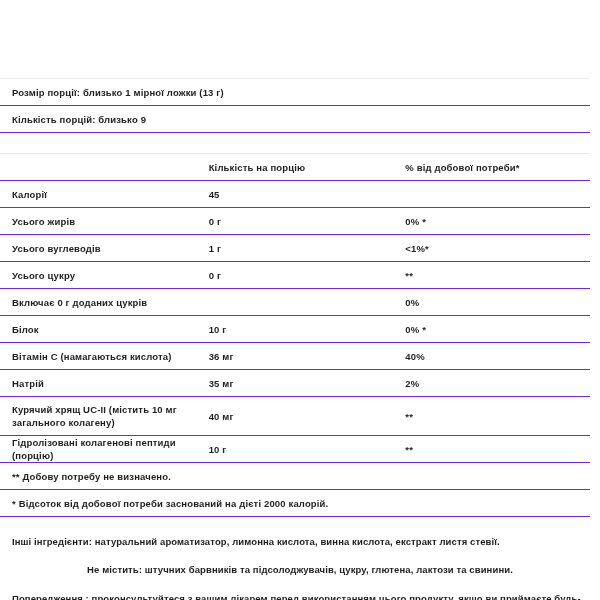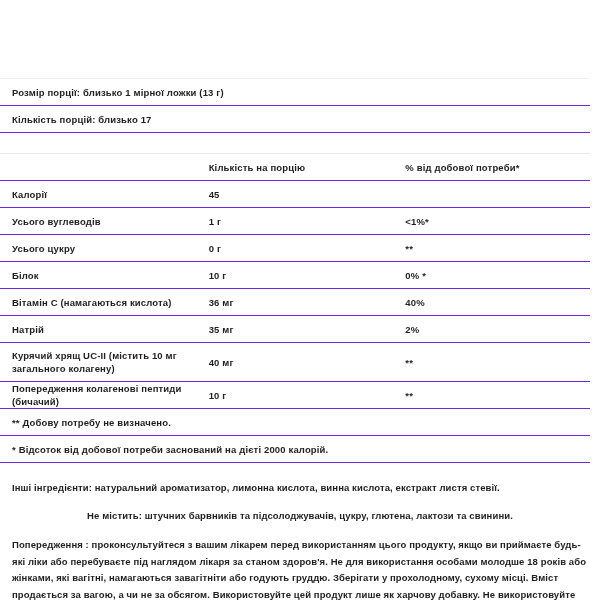--- a/index.html
+++ b/index.html
@@ -110,47 +110,57 @@
 
 <div class="panel">
 
   <table class="facts-table">
     <tbody>
 
       <tr class="serving-row first row-line">
         <td colspan="3" class="cell">Розмір порції: близько 1 мірної ложки (13 г)</td>
       </tr>
       <tr class="serving-row row-line">
-        <td colspan="3" class="cell">Кількість порцій: близько 17</td>
+        <td colspan="3" class="cell">Кількість порцій: близько 9</td>
       </tr>
 
       <tr class="spacer-row">
         <td colspan="3"></td>
       </tr>
 
       <tr class="head-row row-line">
         <td class="cell col-name"></td>
         <td class="cell col-amount">Кількість на порцію</td>
         <td class="cell col-dv">% від добової потреби*</td>
       </tr>
 
       <tr class="nutrient-row row-line">
         <td class="cell col-name">Калорії</td>
         <td class="cell col-amount">45</td>
         <td class="cell col-dv"></td>
       </tr>
       <tr class="nutrient-row row-line">
+        <td class="cell col-name">Усього жирів</td>
+        <td class="cell col-amount">0 г</td>
+        <td class="cell col-dv">0% *</td>
+      </tr>
+      <tr class="nutrient-row row-line">
         <td class="cell col-name">Усього вуглеводів</td>
         <td class="cell col-amount">1 г</td>
         <td class="cell col-dv">&lt;1%*</td>
       </tr>
       <tr class="nutrient-row row-line">
         <td class="cell col-name">Усього цукру</td>
         <td class="cell col-amount">0 г</td>
         <td class="cell col-dv">**</td>
+      </tr>
+      <tr class="nutrient-row row-line">
+        <td class="cell col-name">Включає 0 г доданих цукрів</td>
+        <td class="cell col-amount"></td>
+        <td class="cell col-dv">0%</td>
       </tr>
       <tr class="nutrient-row row-line">
         <td class="cell col-name">Білок</td>
         <td class="cell col-amount">10 г</td>
         <td class="cell col-dv">0% *</td>
       </tr>
       <tr class="nutrient-row row-line">
         <td class="cell col-name">Вітамін C (намагаються кислота)</td>
         <td class="cell col-amount">36 мг</td>
         <td class="cell col-dv">40%</td>
@@ -159,21 +169,21 @@
         <td class="cell col-name">Натрій</td>
         <td class="cell col-amount">35 мг</td>
         <td class="cell col-dv">2%</td>
       </tr>
       <tr class="nutrient-row tall row-line">
         <td class="cell col-name">Курячий хрящ UC-II (містить 10 мг загального колагену)</td>
         <td class="cell col-amount">40 мг</td>
         <td class="cell col-dv">**</td>
       </tr>
       <tr class="nutrient-row row-line">
-        <td class="cell col-name">Попередження колагенові пептиди (бичачий)</td>
+        <td class="cell col-name">Гідролізовані колагенові пептиди (порцію)</td>
         <td class="cell col-amount">10 г</td>
         <td class="cell col-dv">**</td>
       </tr>
 
       <tr class="foot-row row-line">
         <td colspan="3" class="cell">** Добову потребу не визначено.</td>
       </tr>
       <tr class="foot-row row-line">
         <td colspan="3" class="cell">* Відсоток від добової потреби заснований на дієті 2000 калорій.</td>
       </tr>

